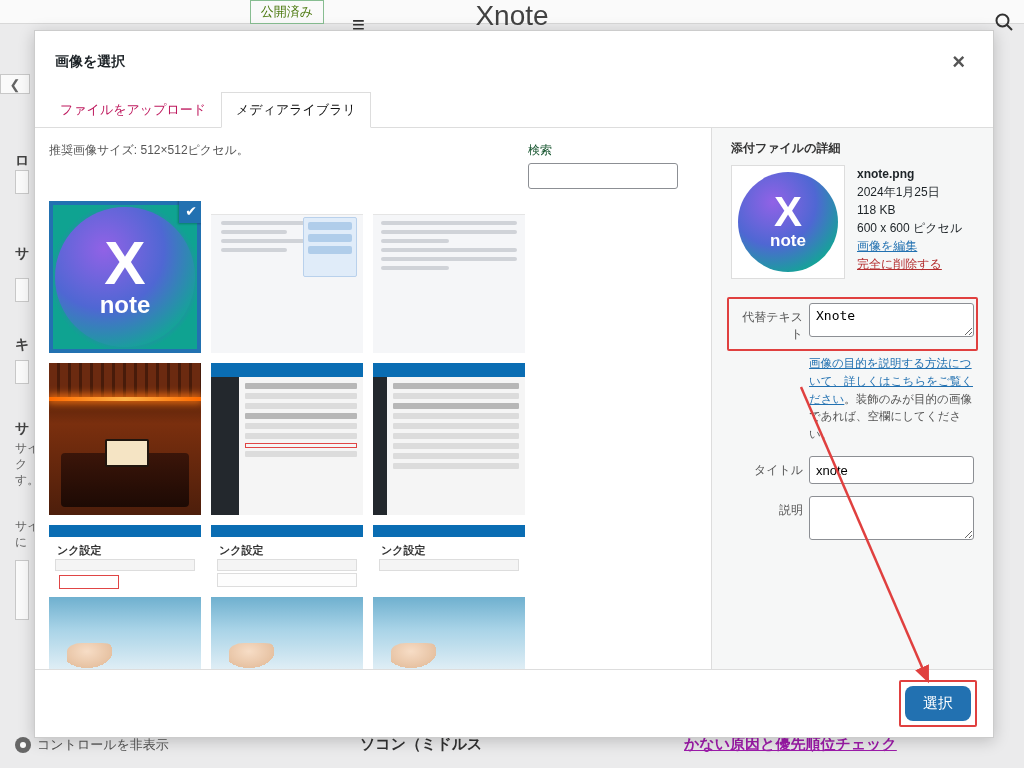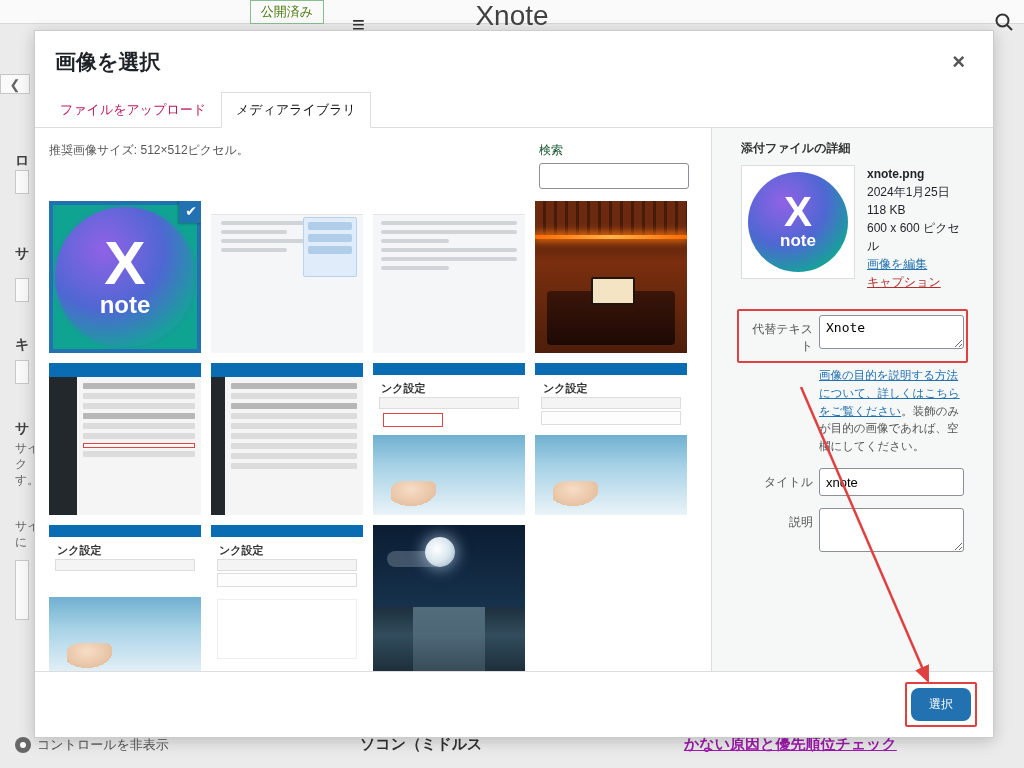--- a/index.html
+++ b/index.html
@@ -32,21 +32,21 @@
   .bg-article-right { position:absolute; right:30px; bottom:14px; width:310px; color:#a21caf; font-size:15px; font-weight:600;text-decoration:underline; }
 
   
   .modal-backdrop { position:absolute; inset:0; background:rgba(0,0,0,0.02); }
   .modal {
     position:absolute; left:34px; top:30px; right:30px; bottom:30px;
     background:#fff; border:1px solid #ccc; box-shadow:0 3px 15px rgba(0,0,0,0.2);
     display:flex; flex-direction:column;
   }
   .modal-header { padding:14px 20px 12px; display:flex; align-items:center; justify-content:space-between; }
-  .modal-title { font-size:21px; font-weight:600; }
+  .modal-title { font-size:14px; font-weight:600; }
   .modal-close { font-size:22px; color:#555; cursor:pointer; font-weight:bold; padding:4px 8px; }
 
   .tabs { display:flex; padding:0 10px; border-bottom:1px solid #ddd; }
   .tab { padding:8px 14px; border:1px solid transparent; border-bottom:none; color:#be185d; cursor:pointer; font-size:13px; position:relative; top:1px; }
   .tab.active { border:1px solid #ddd; border-bottom:1px solid #fff; background:#fff; color:#111; }
 
   .modal-body { flex:1; display:flex; overflow:hidden; background:#fff; }
   .media-area { flex:1; display:flex; flex-direction:column; padding:14px 14px 0 14px; overflow:hidden; }
   .size-hint-row { display:flex; justify-content:space-between; align-items:flex-start; }
   .size-hint { color:#555; font-size:12px; }
@@ -105,21 +105,21 @@
   .t-desc { background:#fff; }
   .t-desc .hdr { position:absolute; top:0; left:0; right:0; height:12px; background:#0a6db3; }
   .t-desc .title2 { position:absolute; top:18px; left:8px; font-size:10px; color:#333; font-weight:600; }
   .t-desc .txtblock { position:absolute; top:32px; left:6px; right:6px; }
   .t-desc .row { height:4px; background:#d9d9d9; margin-bottom:3px; }
   .t-desc .tooltip { position:absolute; bottom:6px; right:4px; width:70px; height:42px; background:#2b2b2b; border-radius:3px; }
   .t-desc .tooltip .tline { height:5px; margin:4px; background:#d06a6a; border-radius:2px; }
   .t-desc .tooltip .tline.g { background:#9a9a9a; }
 
   
-  .details { width:282px; border-left:1px solid #ddd; display:flex; flex-direction:column; background:#f6f7f7; overflow:auto; padding:12px 29px 0; position:relative; }
+  .details { width:282px; border-left:1px solid #ddd; display:flex; flex-direction:column; background:#f6f7f7; overflow:auto; padding:12px 19px 0; position:relative;margin-left:11px; }
   .details-title { font-size:12px; font-weight:600; color:#333; margin-bottom:8px; }
   .details-top { display:flex; gap:12px; }
   .details-thumb { width:114px; height:114px; background:#fff; border:1px solid #ddd; display:flex; align-items:center; justify-content:center; overflow:hidden; }
   .details-thumb .circle { width:100px; height:100px; border-radius:50%; background:radial-gradient(circle at 35% 30%, #9162e6 0%, #4f67d3 45%, #12a695 80%); display:flex; flex-direction:column; align-items:center; justify-content:center; }
   .details-thumb .x { font-size:42px; font-weight:800; color:#fff; line-height:0.9; }
   .details-thumb .note { font-size:17px; font-weight:700; color:#fff; }
   .details-meta { flex:1; font-size:12px; line-height:1.5; }
   .details-meta strong { font-weight:700; }
   .link { color:#2271b1; text-decoration:underline; cursor:pointer; }
   .link.danger { color:#b32d2e; }
@@ -131,21 +131,21 @@
   .text-input { width:100%; height:28px; border:1px solid #8c8f94; border-radius:3px; padding:0 6px; font-size:13px; background:#fff; }
   .textarea { width:100%; height:44px; border:1px solid #8c8f94; border-radius:3px; padding:4px 6px; font-size:13px; resize:vertical; background:#fff; }
   .textarea.tall { height:34px; }
   .help-text { font-size:11.5px; color:#555; line-height:1.55; margin-top:4px; }
 
   .alt-highlight { border:2px solid #e0403f; border-radius:2px; padding:4px 2px 2px; margin:0 -4px; }
 
   
   .modal-footer { border-top:1px solid #ddd; padding:10px 16px; display:flex; justify-content:flex-end; background:#fff; }
   .select-btn-wrap { border:2px solid #e0403f; padding:4px; border-radius:2px; }
-  .select-btn { background:#2271b1; color:#fff; border:none; padding:8px 18px; font-size:12px; border-radius:8px; cursor:pointer; }
+  .select-btn { background:#2271b1; color:#fff; border:none; padding:8px 18px; font-size:15px; border-radius:8px; cursor:pointer; }
 
   
   svg.annotation { position:absolute; pointer-events:none; }
 
 </style>
 </head>
 <body>
 
 <div class="page-bg">
   <div class="bg-header">
@@ -327,21 +327,21 @@
               <div class="x">X</div>
               <div class="note">note</div>
             </div>
         </div>
         <div class="details-meta">
           <div><strong>xnote.png</strong></div>
           <div>2024年1月25日</div>
           <div>118 KB</div>
           <div>600 x 600 ピクセル</div>
           <div><span class="link">画像を編集</span></div>
-          <div><span class="link danger">キャプション</span></div>
+          <div><span class="link danger">完全に削除する</span></div>
         </div>
       </div>
 
       <div class="field-group">
 
         <div class="alt-highlight">
           <div class="field-row" style="margin-bottom:4px;">
             <div class="field-label">代替テキスト</div>
             <div class="field-input-col">
               <textarea class="textarea tall" style="">Xnote</textarea>

